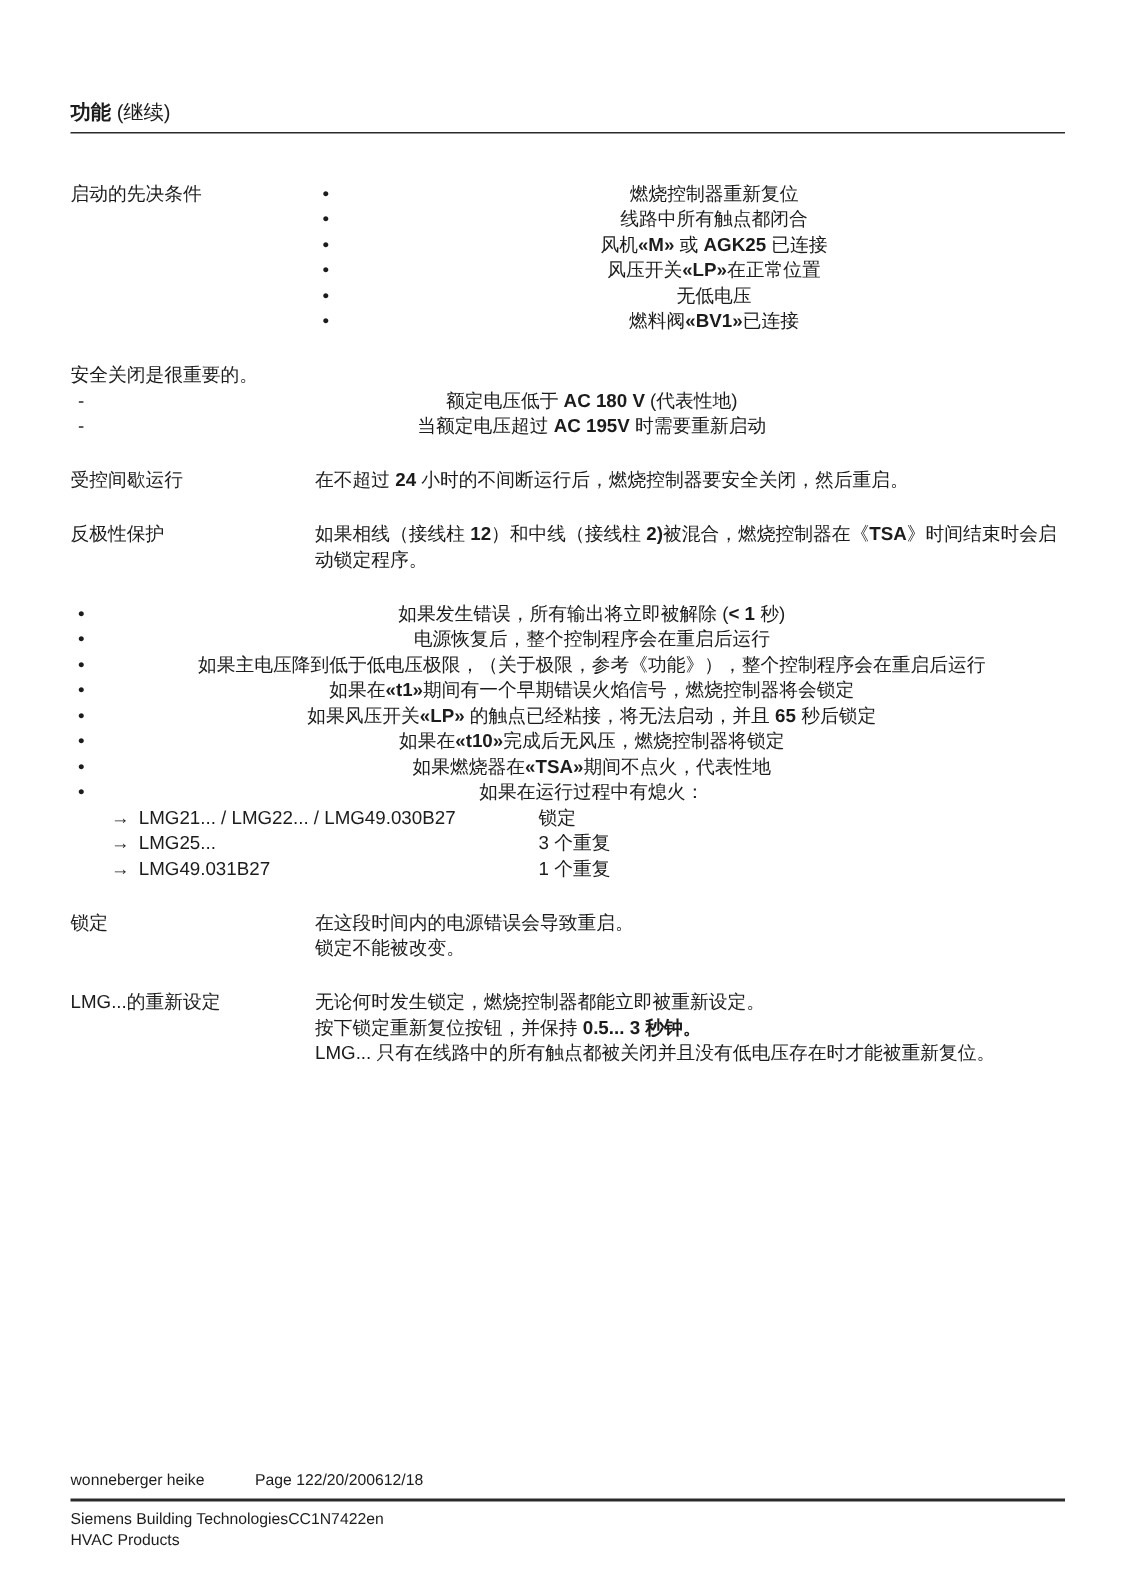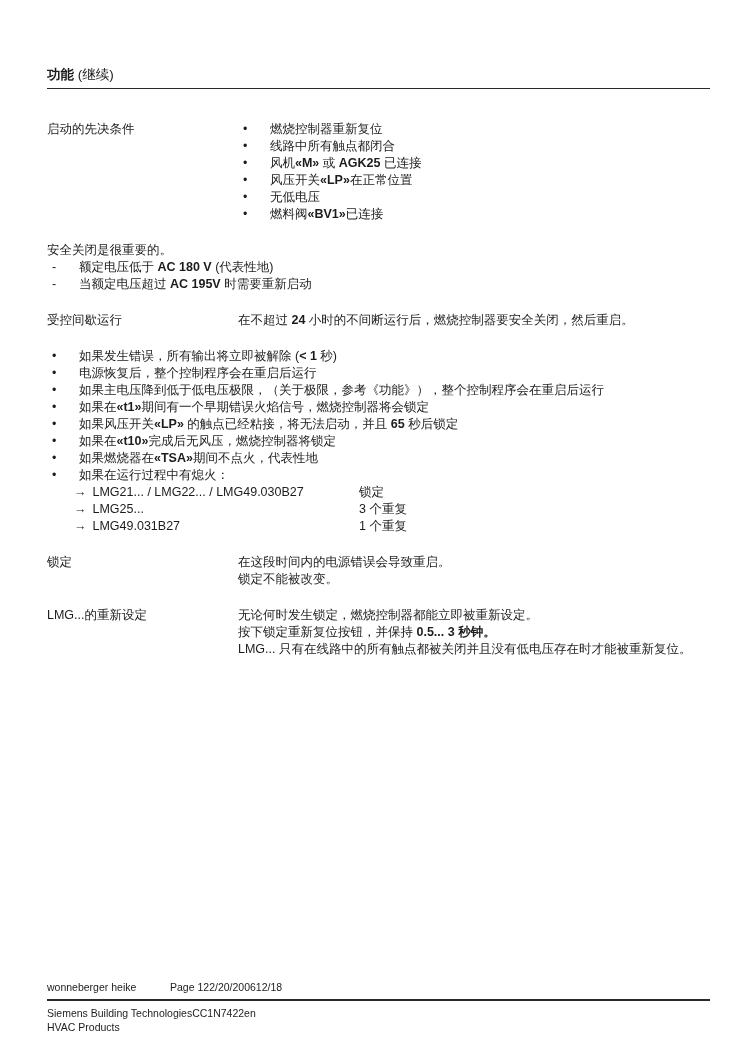--- a/index.html
+++ b/index.html
@@ -11,27 +11,27 @@
     color:#1c1c1c;
     font-size:12.5px;
     overflow:hidden;
     border-radius:23px;
   }
   .body-area { position:absolute; left:47px; right:40px; top:66px; }
   .heading { font-size:13.5px; line-height:18px; }
   .heading .title { font-weight:bold; }
   .head-rule { border:none; border-top:1.5px solid #2a2a2a; margin:4px 0 0 0; }
   #sections { margin-top:32px; }
-  .section { display:flex; margin-bottom:19px;gap:28px; }
+  .section { display:flex; margin-bottom:19px; }
   .label { flex:0 0 163px; line-height:17px; }
   .content-col { flex:1; min-width:0; }
   .line { line-height:17px; min-height:17px; }
   .li { display:flex; line-height:17px; }
   .marker { flex:0 0 27px; text-align:left; padding-left:5px; }
-  .li-text { flex:1; }
+  .li-text { flex:1;text-align:center; }
   .arrow-row { display:flex; line-height:17px; margin-left:27px; }
   .arrow-model { flex:0 0 285px; }
   .arrow-glyph { display:inline-block; margin-right:6px; }
   .b { font-weight:bold; }
   .footer { position:absolute; left:47px; right:40px; bottom:27px; font-size:10.5px; }
   .footer-line1 { display:flex; line-height:14px; margin-bottom:5px; }
   .footer-author { flex:0 0 123px; }
   .footer-page { }
   .foot-rule { border:none; border-top:2px solid #2a2a2a; margin:0 0 5px 0; }
   .footer-bottom { display:flex; align-items:flex-start; line-height:14px; }
@@ -85,20 +85,26 @@
             <div class="li">
               <span class="marker">-</span>
               <span class="li-text"><span>当额定电压超过 </span><span class="b">AC 195V</span><span> 时需要重新启动</span></span>
             </div>
           </div>
         </div>
         <div class="section">
           <div class="label">受控间歇运行</div>
           <div class="content-col">
             <div class="line"><span>在不超过 </span><span class="b">24</span><span> 小时的不间断运行后，燃烧控制器要安全关闭，然后重启。</span></div>
+          </div>
+        </div>
+        <div class="section">
+          <div class="label">反极性保护</div>
+          <div class="content-col">
+            <div class="line"><span>如果相线（接线柱 </span><span class="b">12</span><span>）和中线（接线柱 </span><span class="b">2)</span><span>被混合，燃烧控制器在《</span><span class="b">TSA</span><span>》时间结束时会启动锁定程序。</span></div>
           </div>
         </div>
         <div class="section">
           <div class="content-col">
             <div class="li">
               <span class="marker">•</span>
               <span class="li-text"><span>如果发生错误，所有输出将立即被解除 (</span><span class="b">&lt; 1</span><span> 秒)</span></span>
             </div>
             <div class="li">
               <span class="marker">•</span>

